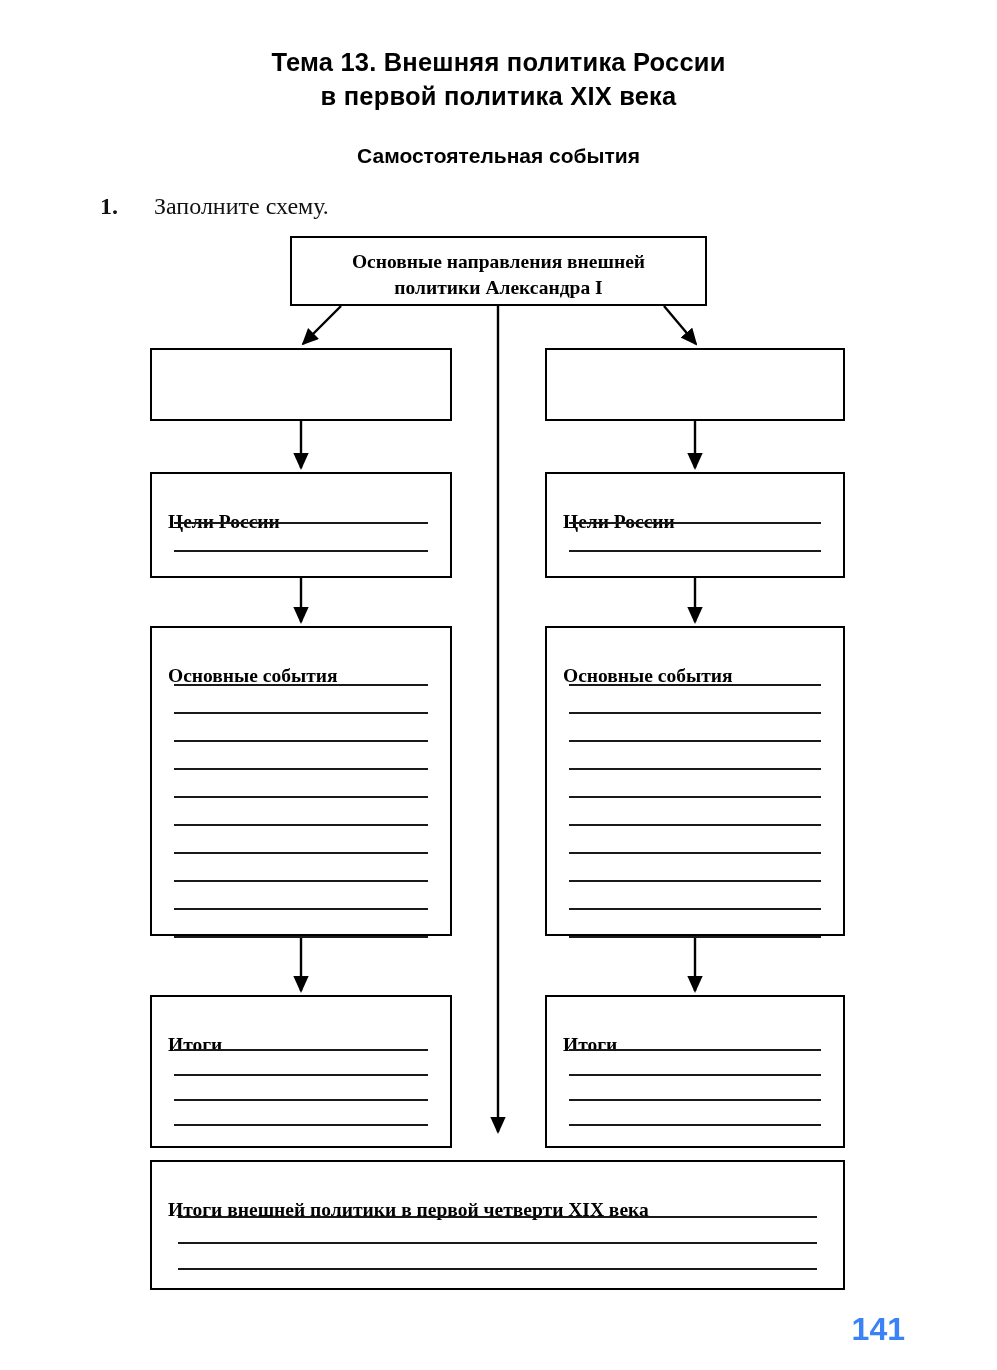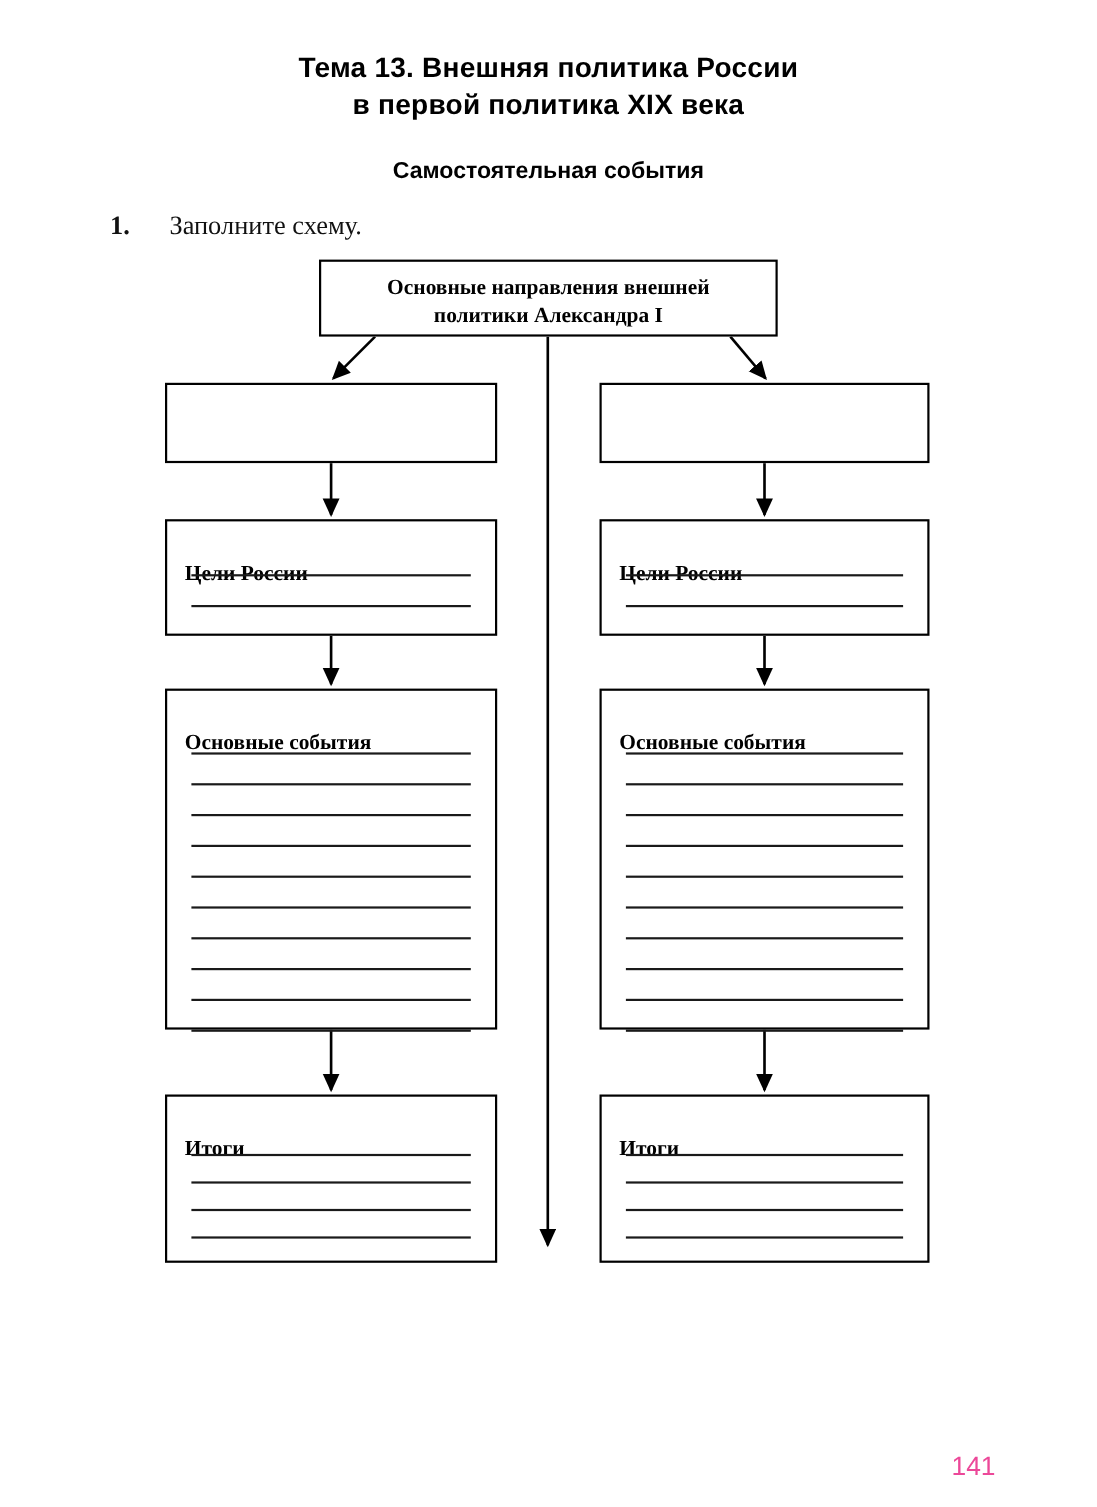--- a/index.html
+++ b/index.html
@@ -58,23 +58,23 @@
     width: 48px;
     font-weight: bold;
   }
   .task-text { display: inline-block; }
 
   .page-number {
     position: absolute;
     right: 92px;
     bottom: 22px;
     font-family: "Liberation Sans", sans-serif;
-    font-weight: normal;
-    font-size: 24px;
-    color: #ec4899;
+    font-weight: bold;
+    font-size: 32px;
+    color: #3b82f6;
   }
 
   
   #scheme {
     position: absolute;
     left: 0;
     top: 0;
     width: 997px;
     height: 1370px;
   }
@@ -253,16 +253,23 @@
 
   <div class="box" id="box-results-right">
     <div class="box-title left">Итоги</div>
 
   <div class="rule" style="left: 22px; right: 22px; top: 52px;"></div>
       <div class="rule" style="left: 22px; right: 22px; top: 77px;"></div>
       <div class="rule" style="left: 22px; right: 22px; top: 102px;"></div>
       <div class="rule" style="left: 22px; right: 22px; top: 127px;"></div>
     </div>
 
+  <div class="box" id="box-summary">
+    <div class="box-title left">Итоги внешней политики в первой четверти XIX века</div>
+
+  <div class="rule" style="left: 26px; right: 26px; top: 54px;"></div>
+      <div class="rule" style="left: 26px; right: 26px; top: 80px;"></div>
+      <div class="rule" style="left: 26px; right: 26px; top: 106px;"></div>
+    </div>
 
 </div>
 
 <div class="page-number">141</div>
 
 </body></html>

